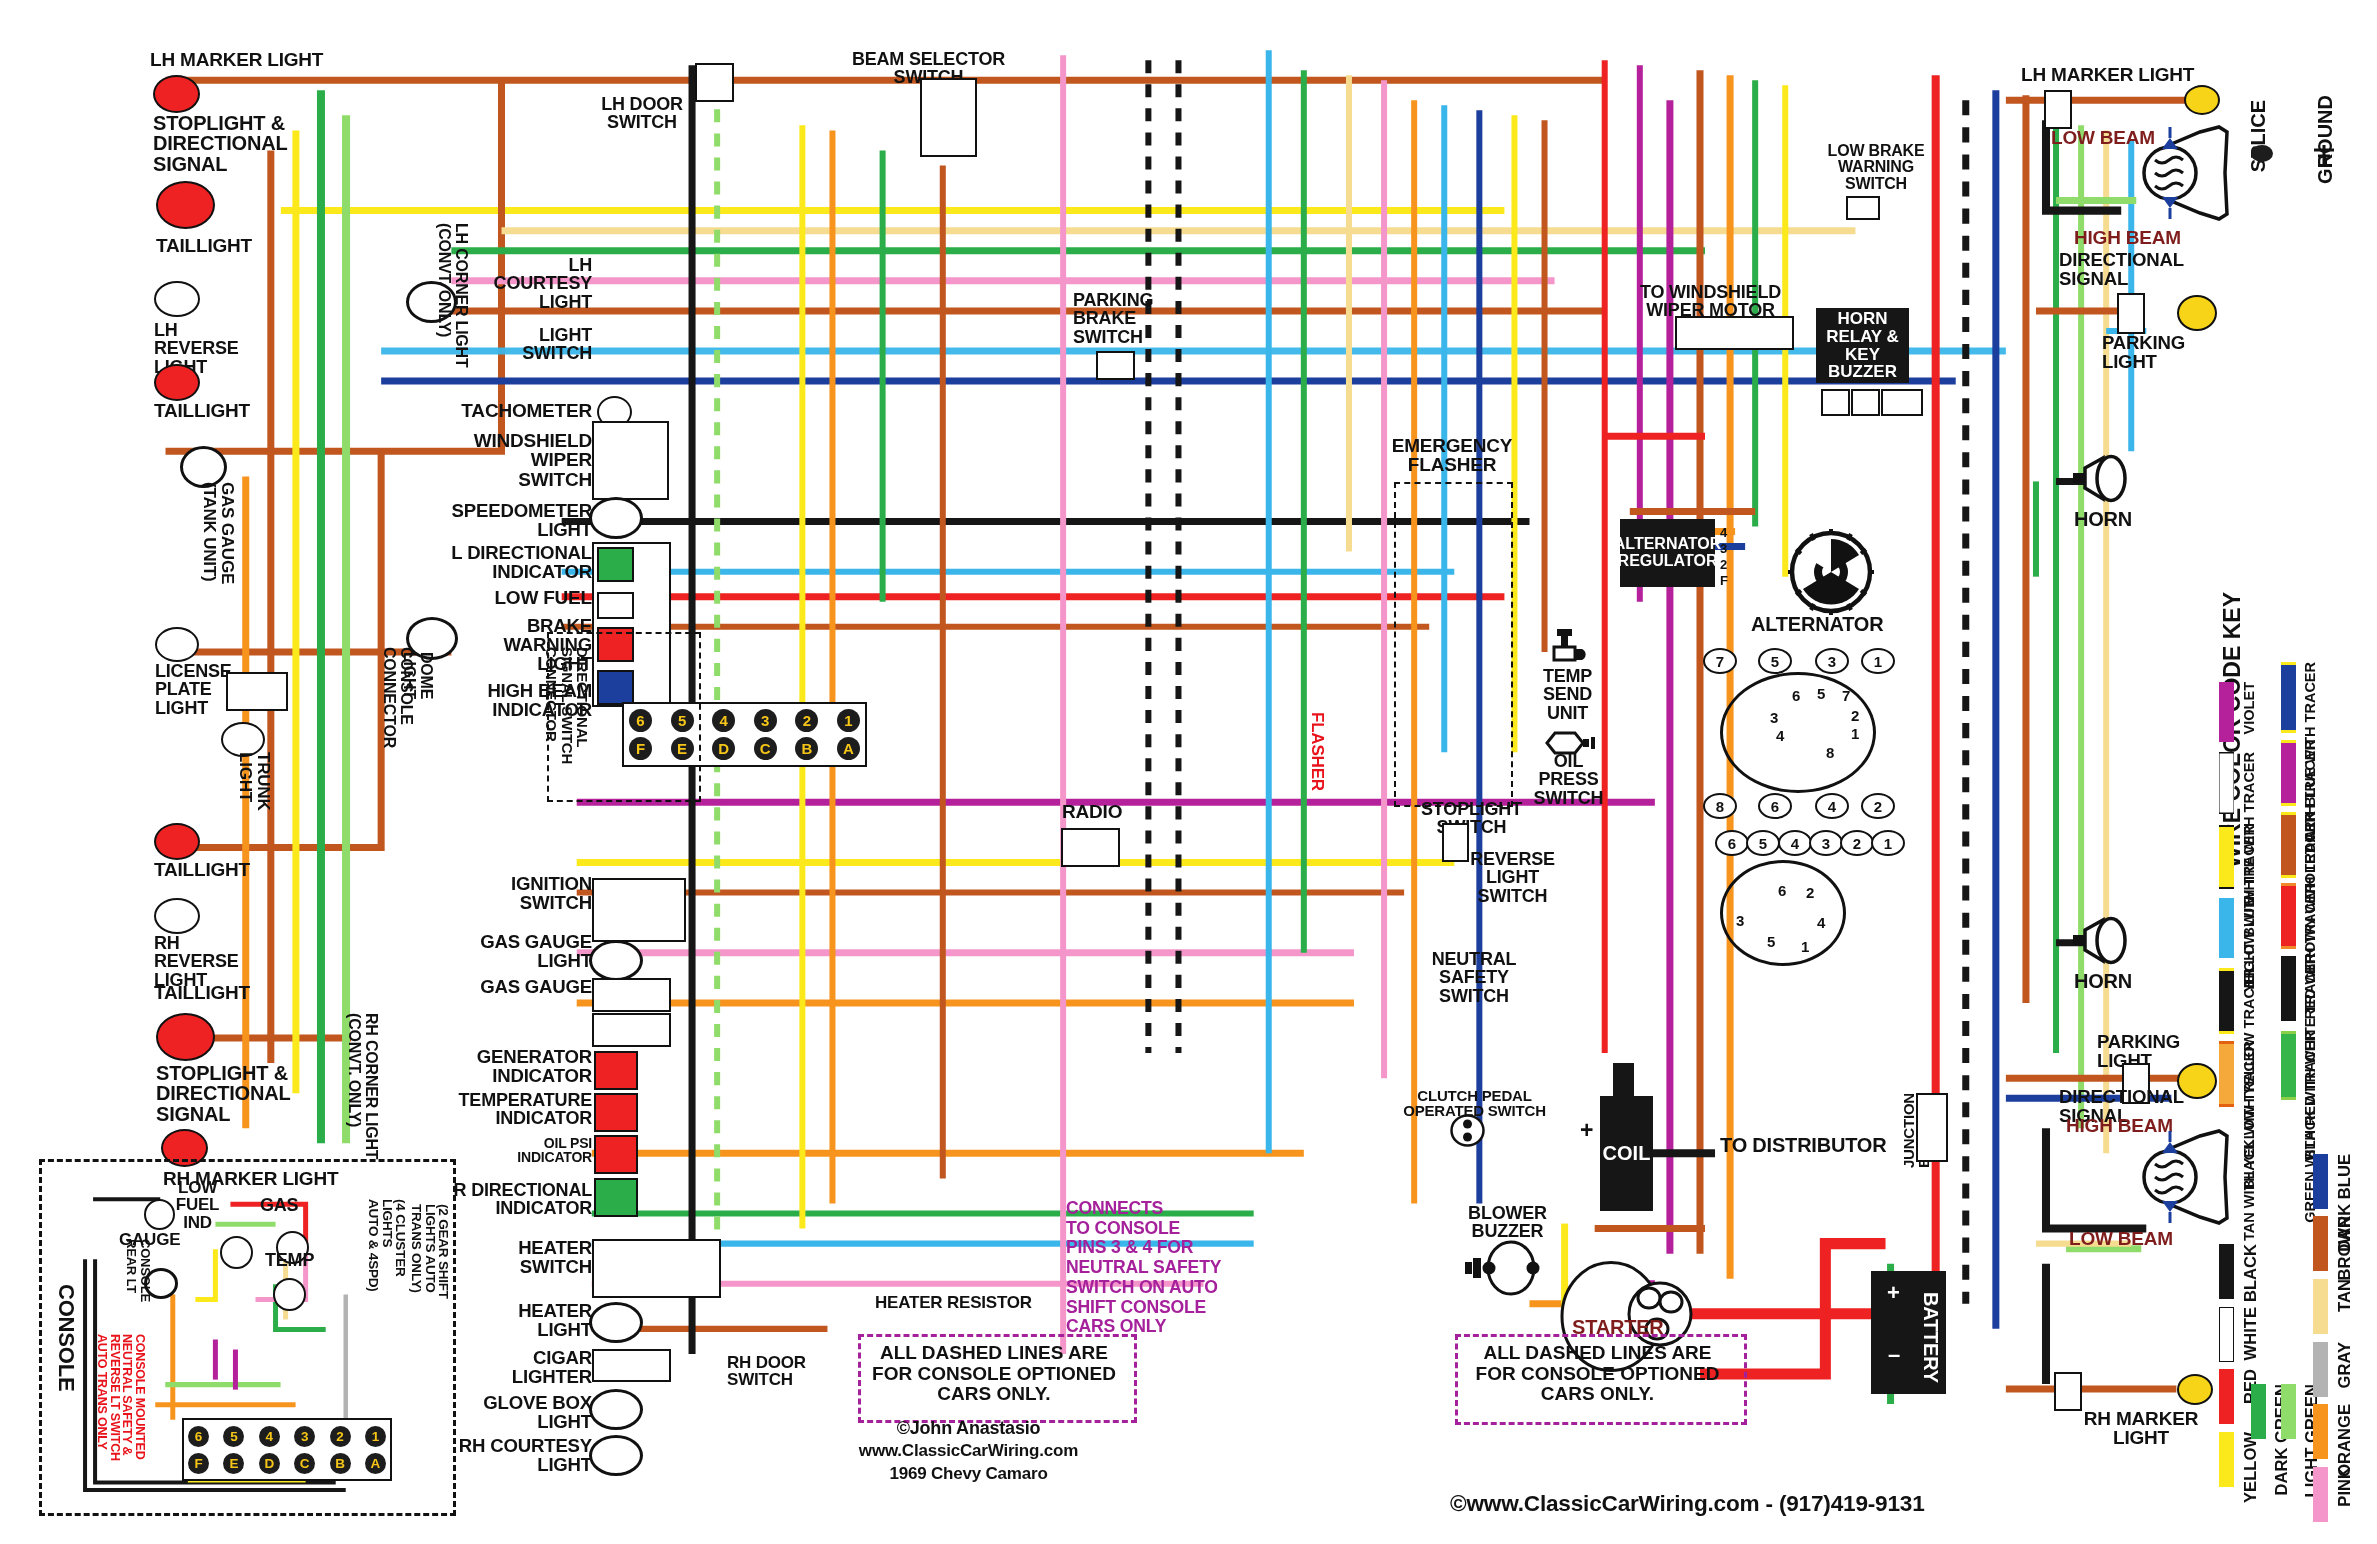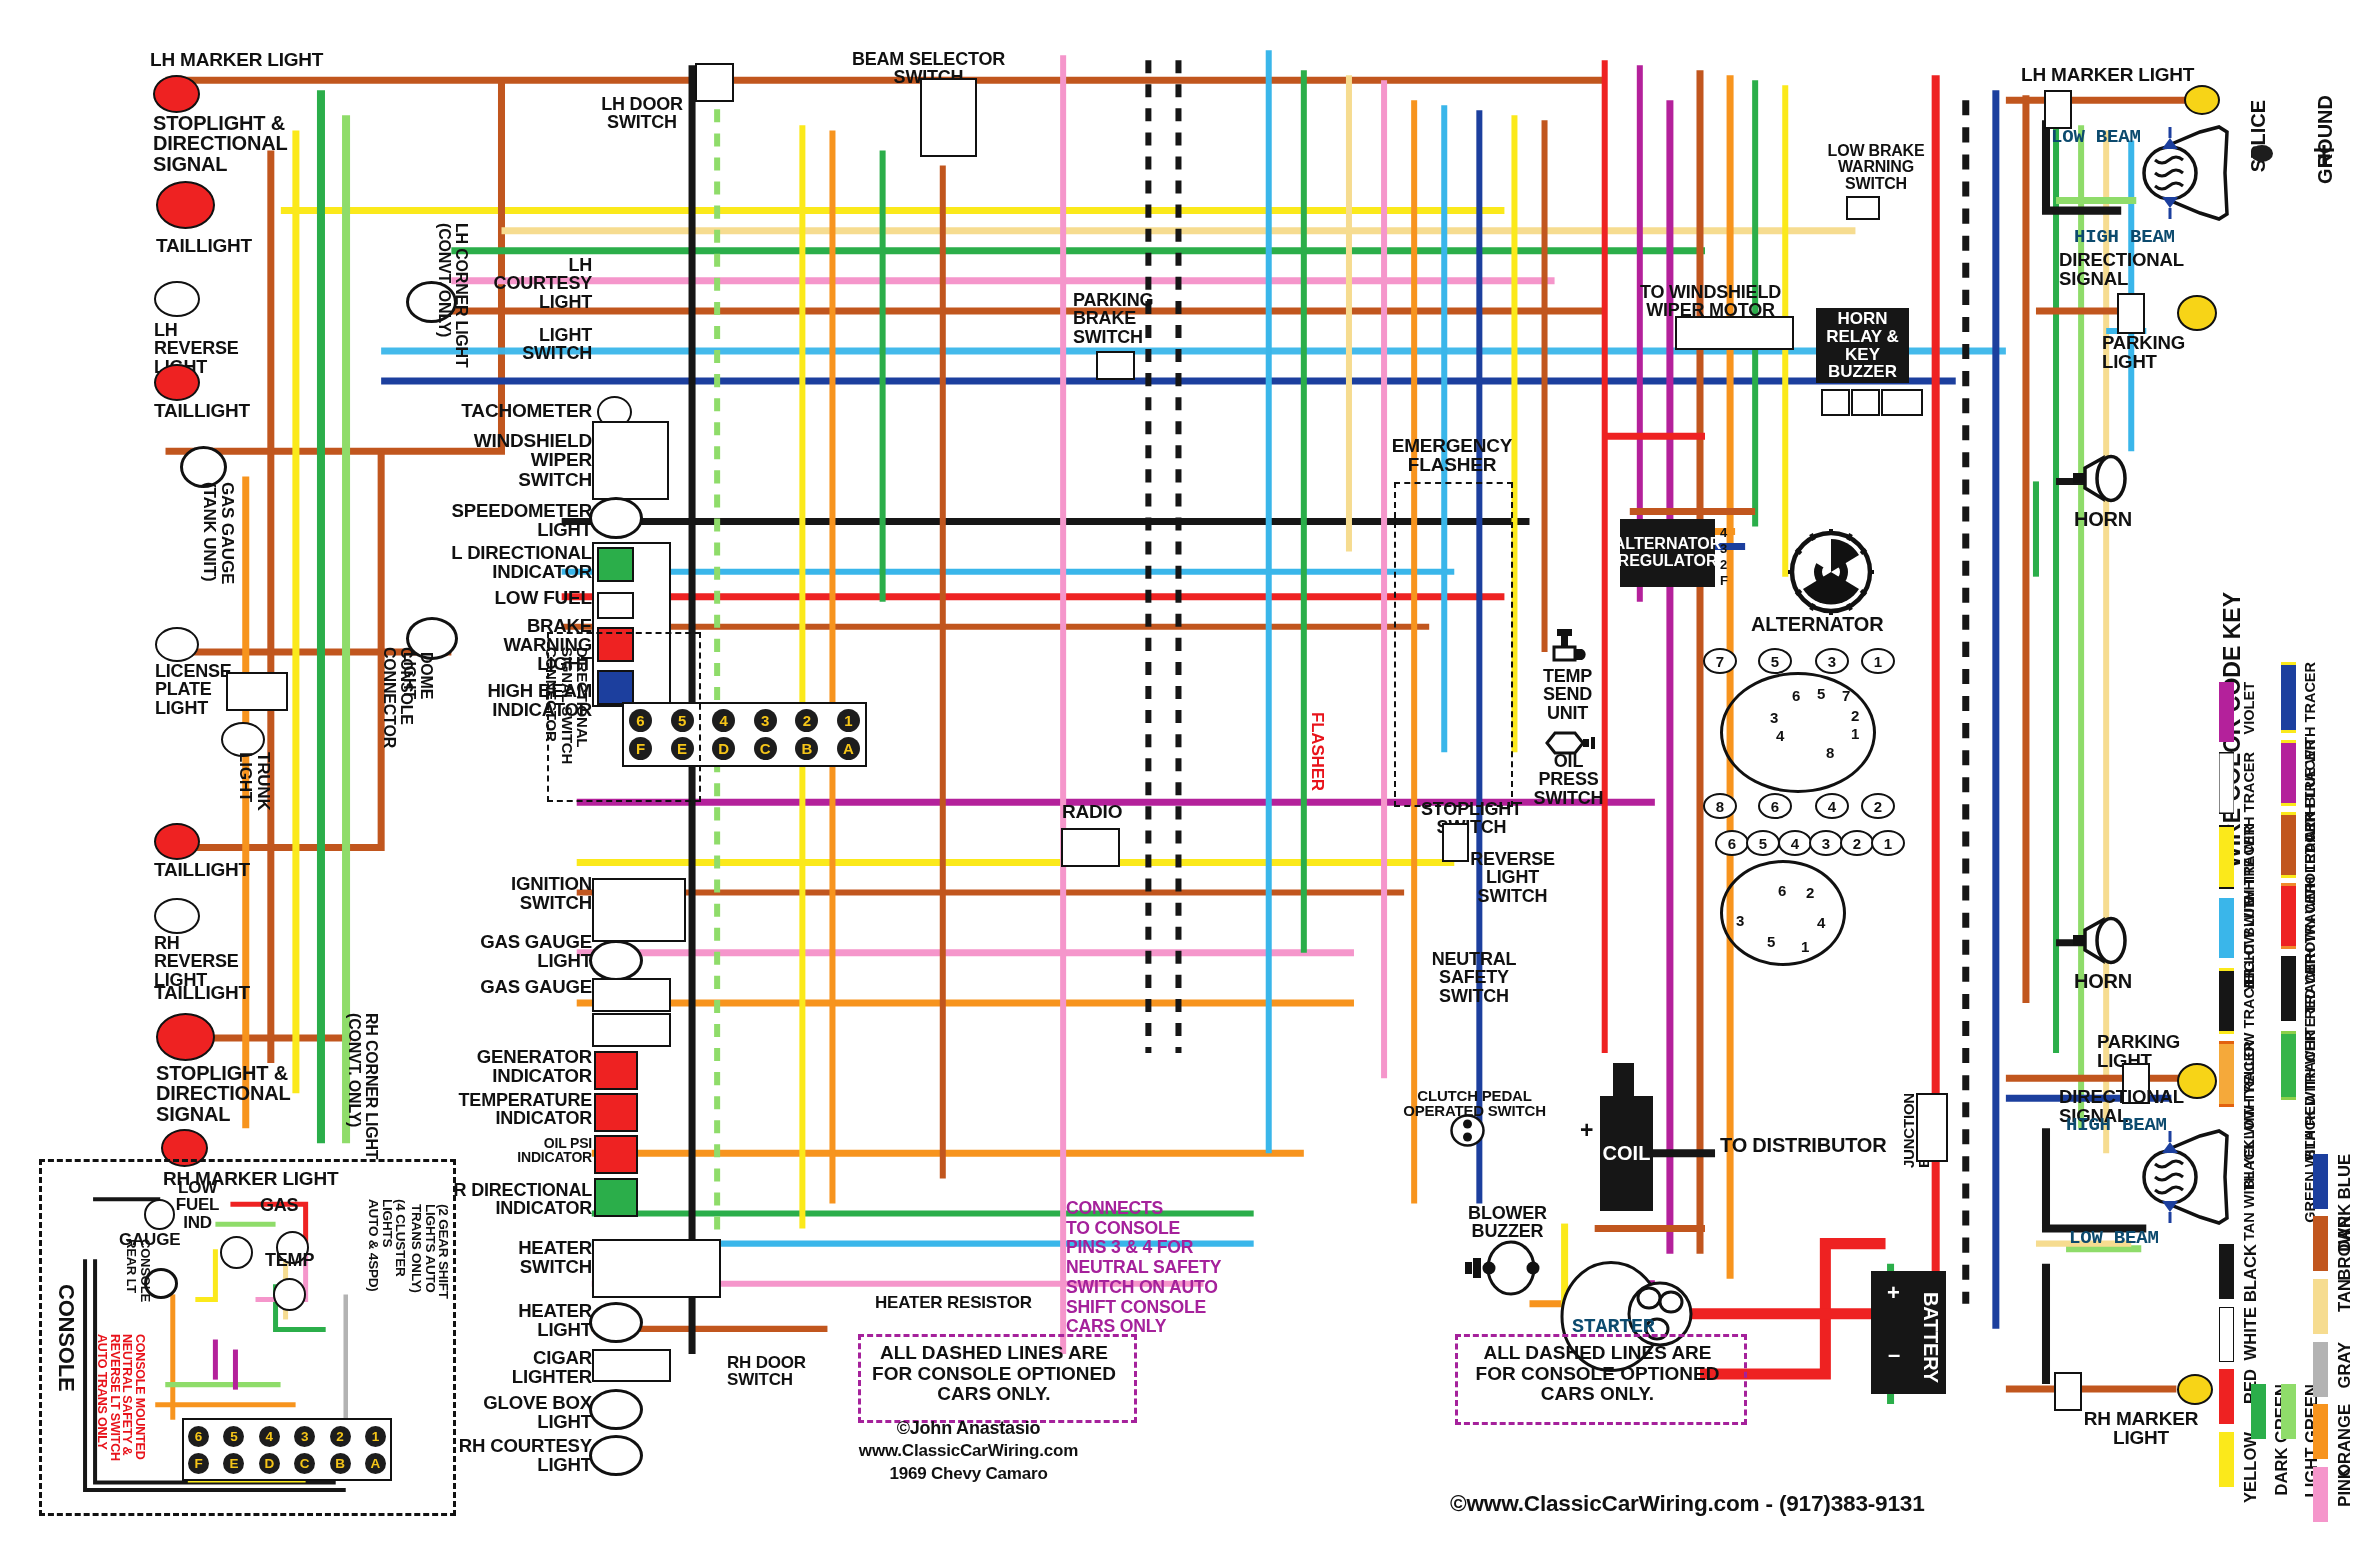--- a/index.html
+++ b/index.html
@@ -7,21 +7,21 @@
   body{font-family:"Liberation Sans",sans-serif;}
   #sheet{
     position:relative;width:2377px;height:1544px;background:#ffffff;overflow:hidden;
   }
   .lbl{position:absolute;font-family:"Liberation Sans",sans-serif;font-weight:bold;
        color:#111;line-height:1.02;letter-spacing:-0.2px;white-space:pre-line;}
   .ctr{text-align:center;}
   .rgt{text-align:right;}
   .vert-up{writing-mode:vertical-rl;transform:rotate(180deg);}
   .vert-dn{writing-mode:vertical-rl;}
-  .blue{color:#0c4a6e;font-family:Liberation Mono, monospace;}
+  .blue{color:#7f1d1d;}
   .red{color:#e8131b;}
   .purple{color:#a5219b;}          
   .bulbR{position:absolute;border-radius:50%;background:#ee2222;border:2px solid #111;}
   .bulbY{position:absolute;border-radius:50%;background:#f7d417;border:2px solid #111;}
   .bulbW{position:absolute;border-radius:50%;background:#fff;border:2.5px solid #111;}
   .conn{position:absolute;background:#fff;border:2px solid #111;}
   .blk{position:absolute;background:#161616;color:#fff;font-weight:bold;
        font-family:"Liberation Sans",sans-serif;display:flex;align-items:center;
        justify-content:center;text-align:center;line-height:1.05;}
   .dashbox{position:absolute;border:3px dashed #a5219b;}
@@ -613,21 +613,21 @@
 
   <div class="dashbox" style="left:1455px;top:1334px;width:286px;height:85px;"></div>
   <div class="note" style="left:1462px;top:1343px;width:271px;font-size:19px;">ALL DASHED LINES ARE
 FOR CONSOLE OPTIONED
 CARS ONLY.</div>
 
   <div class="lbl ctr" style="left:818px;top:1419px;width:301px;font-size:18px;">©John Anastasio</div>
   <div class="lbl ctr" style="left:818px;top:1442px;width:301px;font-size:17px;">www.ClassicCarWiring.com</div>
   <div class="lbl ctr" style="left:818px;top:1465px;width:301px;font-size:17px;">1969 Chevy Camaro</div>
 
-  <div class="lbl" style="left:1450px;top:1492px;font-size:22.6px;white-space:nowrap;">©www.ClassicCarWiring.com - (917)383-9131</div>
+  <div class="lbl" style="left:1450px;top:1492px;font-size:22.6px;white-space:nowrap;">©www.ClassicCarWiring.com - (917)419-9131</div>
 
   <div class="keytxt" style="left:2219px;top:592px;font-size:23px;">WIRE COLOR CODE KEY</div>
 
   <div class="keytxt" style="left:2247px;top:100px;font-size:20px;">SPLICE</div>
   <div class="splice" style="left:2251px;top:145px;width:22px;height:17px;"></div>
   <div class="keytxt" style="left:2314px;top:95px;font-size:20px;">GROUND</div>
   <svg style="position:absolute;left:2311px;top:143px;" width="30" height="25" viewBox="0 0 60 50">
     <line x1="6" y1="14" x2="46" y2="14" stroke="#111" stroke-width="6"></line>
     <line x1="26" y1="4" x2="26" y2="44" stroke="#111" stroke-width="6"></line>
     <line x1="14" y1="26" x2="38" y2="26" stroke="#111" stroke-width="6"></line>

